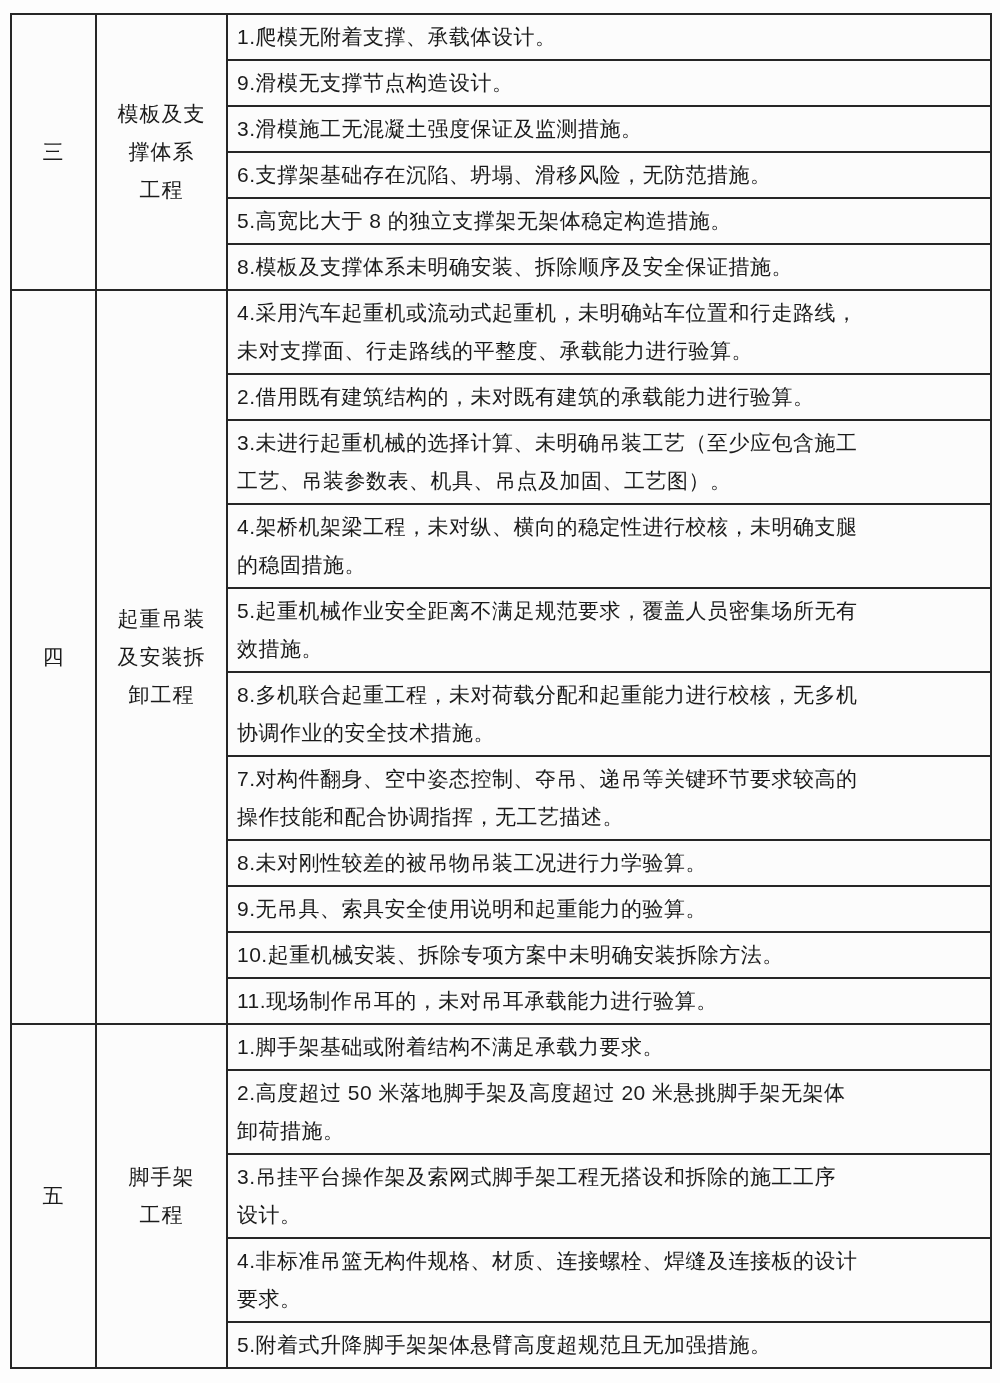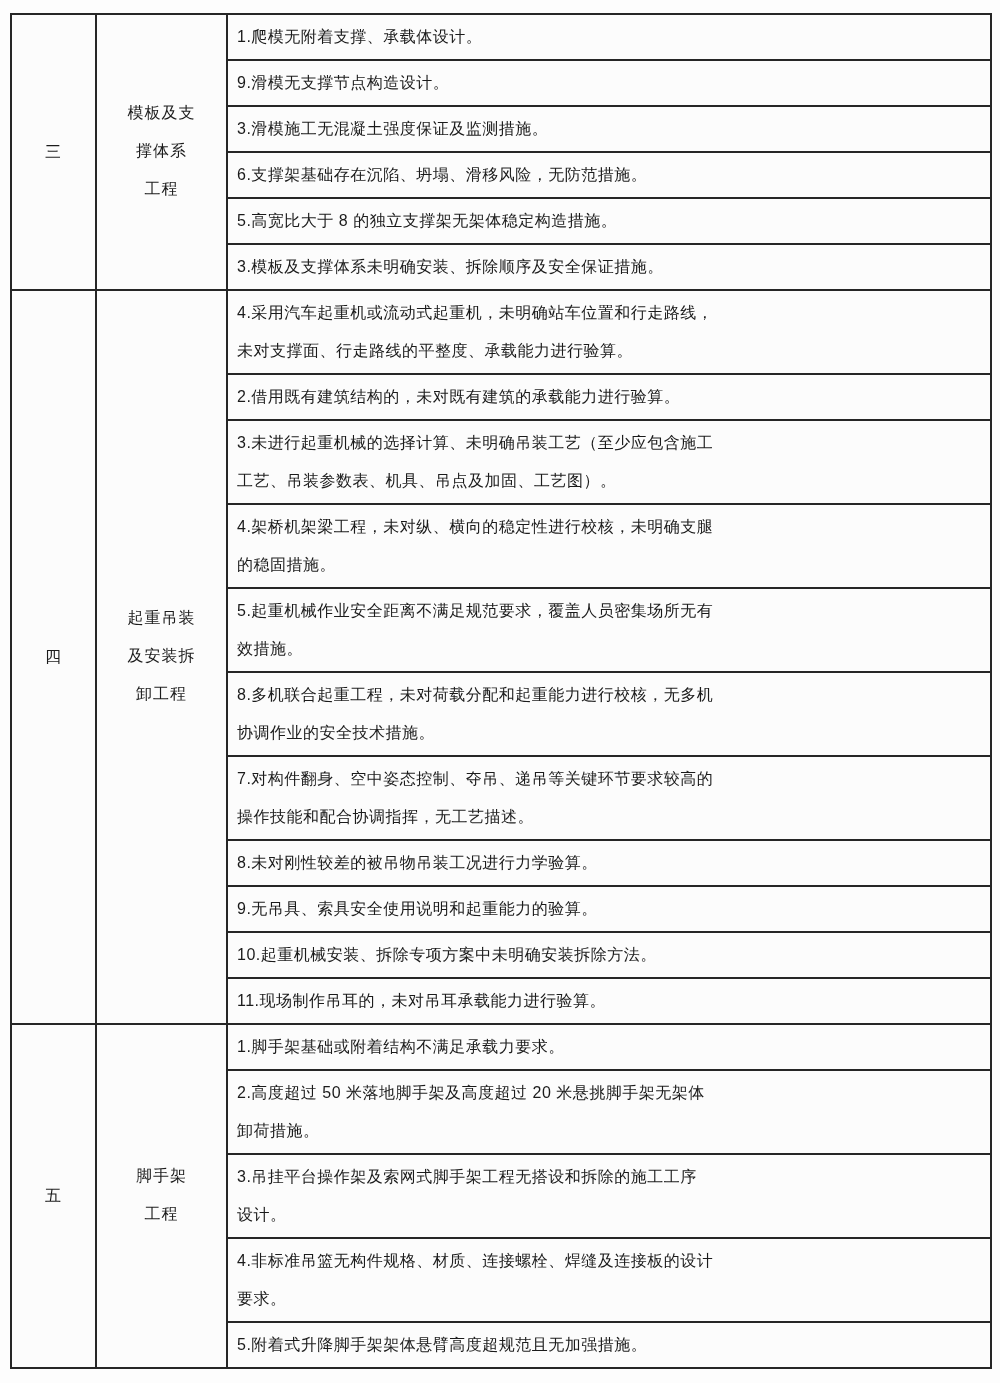--- a/index.html
+++ b/index.html
@@ -18,39 +18,38 @@
   }
   table.risk-table {
     border-collapse: collapse;
     width: 980px;
     table-layout: fixed;
   }
   table.risk-table td {
     border: 2px solid #262626;
     vertical-align: middle;
     background: #fcfcfc;
-    font-size: 16px;
+    font-size: 21px;
     line-height: 38px;
     box-sizing: border-box;
     margin-left: 32px;
   }
   col.col-num { width: 85px; }
   col.col-cat { width: 131px; }
   col.col-item { width: 764px; }
   td.num-cell {
     text-align: center;
     font-size: 25px;
     letter-spacing: 1px;
   }
   td.cat-cell {
     text-align: center;
     white-space: pre-line;
     padding: 4px 6px;
     letter-spacing: 1px;
-    font-family: Liberation Mono, monospace;
   }
   td.item-cell {
     padding: 3px 8px 3px 9px;
     white-space: pre-line;
     letter-spacing: 0.5px;
   }
   tr.row-single { height: 46px; }
   tr.row-double { height: 84px; }
 </style>
 </head>
@@ -78,21 +77,21 @@
       <tr class="row-single">
         <td class="item-cell">3.滑模施工无混凝土强度保证及监测措施。</td>
       </tr>
       <tr class="row-single">
         <td class="item-cell">6.支撑架基础存在沉陷、坍塌、滑移风险，无防范措施。</td>
       </tr>
       <tr class="row-single">
         <td class="item-cell">5.高宽比大于 8 的独立支撑架无架体稳定构造措施。</td>
       </tr>
       <tr class="row-single">
-        <td class="item-cell">3.模板及支撑体系未明确安装、拆除顺序及安全保证措施。</td>
+        <td class="item-cell">8.模板及支撑体系未明确安装、拆除顺序及安全保证措施。</td>
       </tr>
 
       <tr class="row-double">
         <td class="num-cell" rowspan="11">四</td>
         <td class="cat-cell" rowspan="11">起重吊装
 及安装拆
 卸工程</td>
         <td class="item-cell">4.采用汽车起重机或流动式起重机，未明确站车位置和行走路线，
 未对支撑面、行走路线的平整度、承载能力进行验算。</td>
       </tr>

